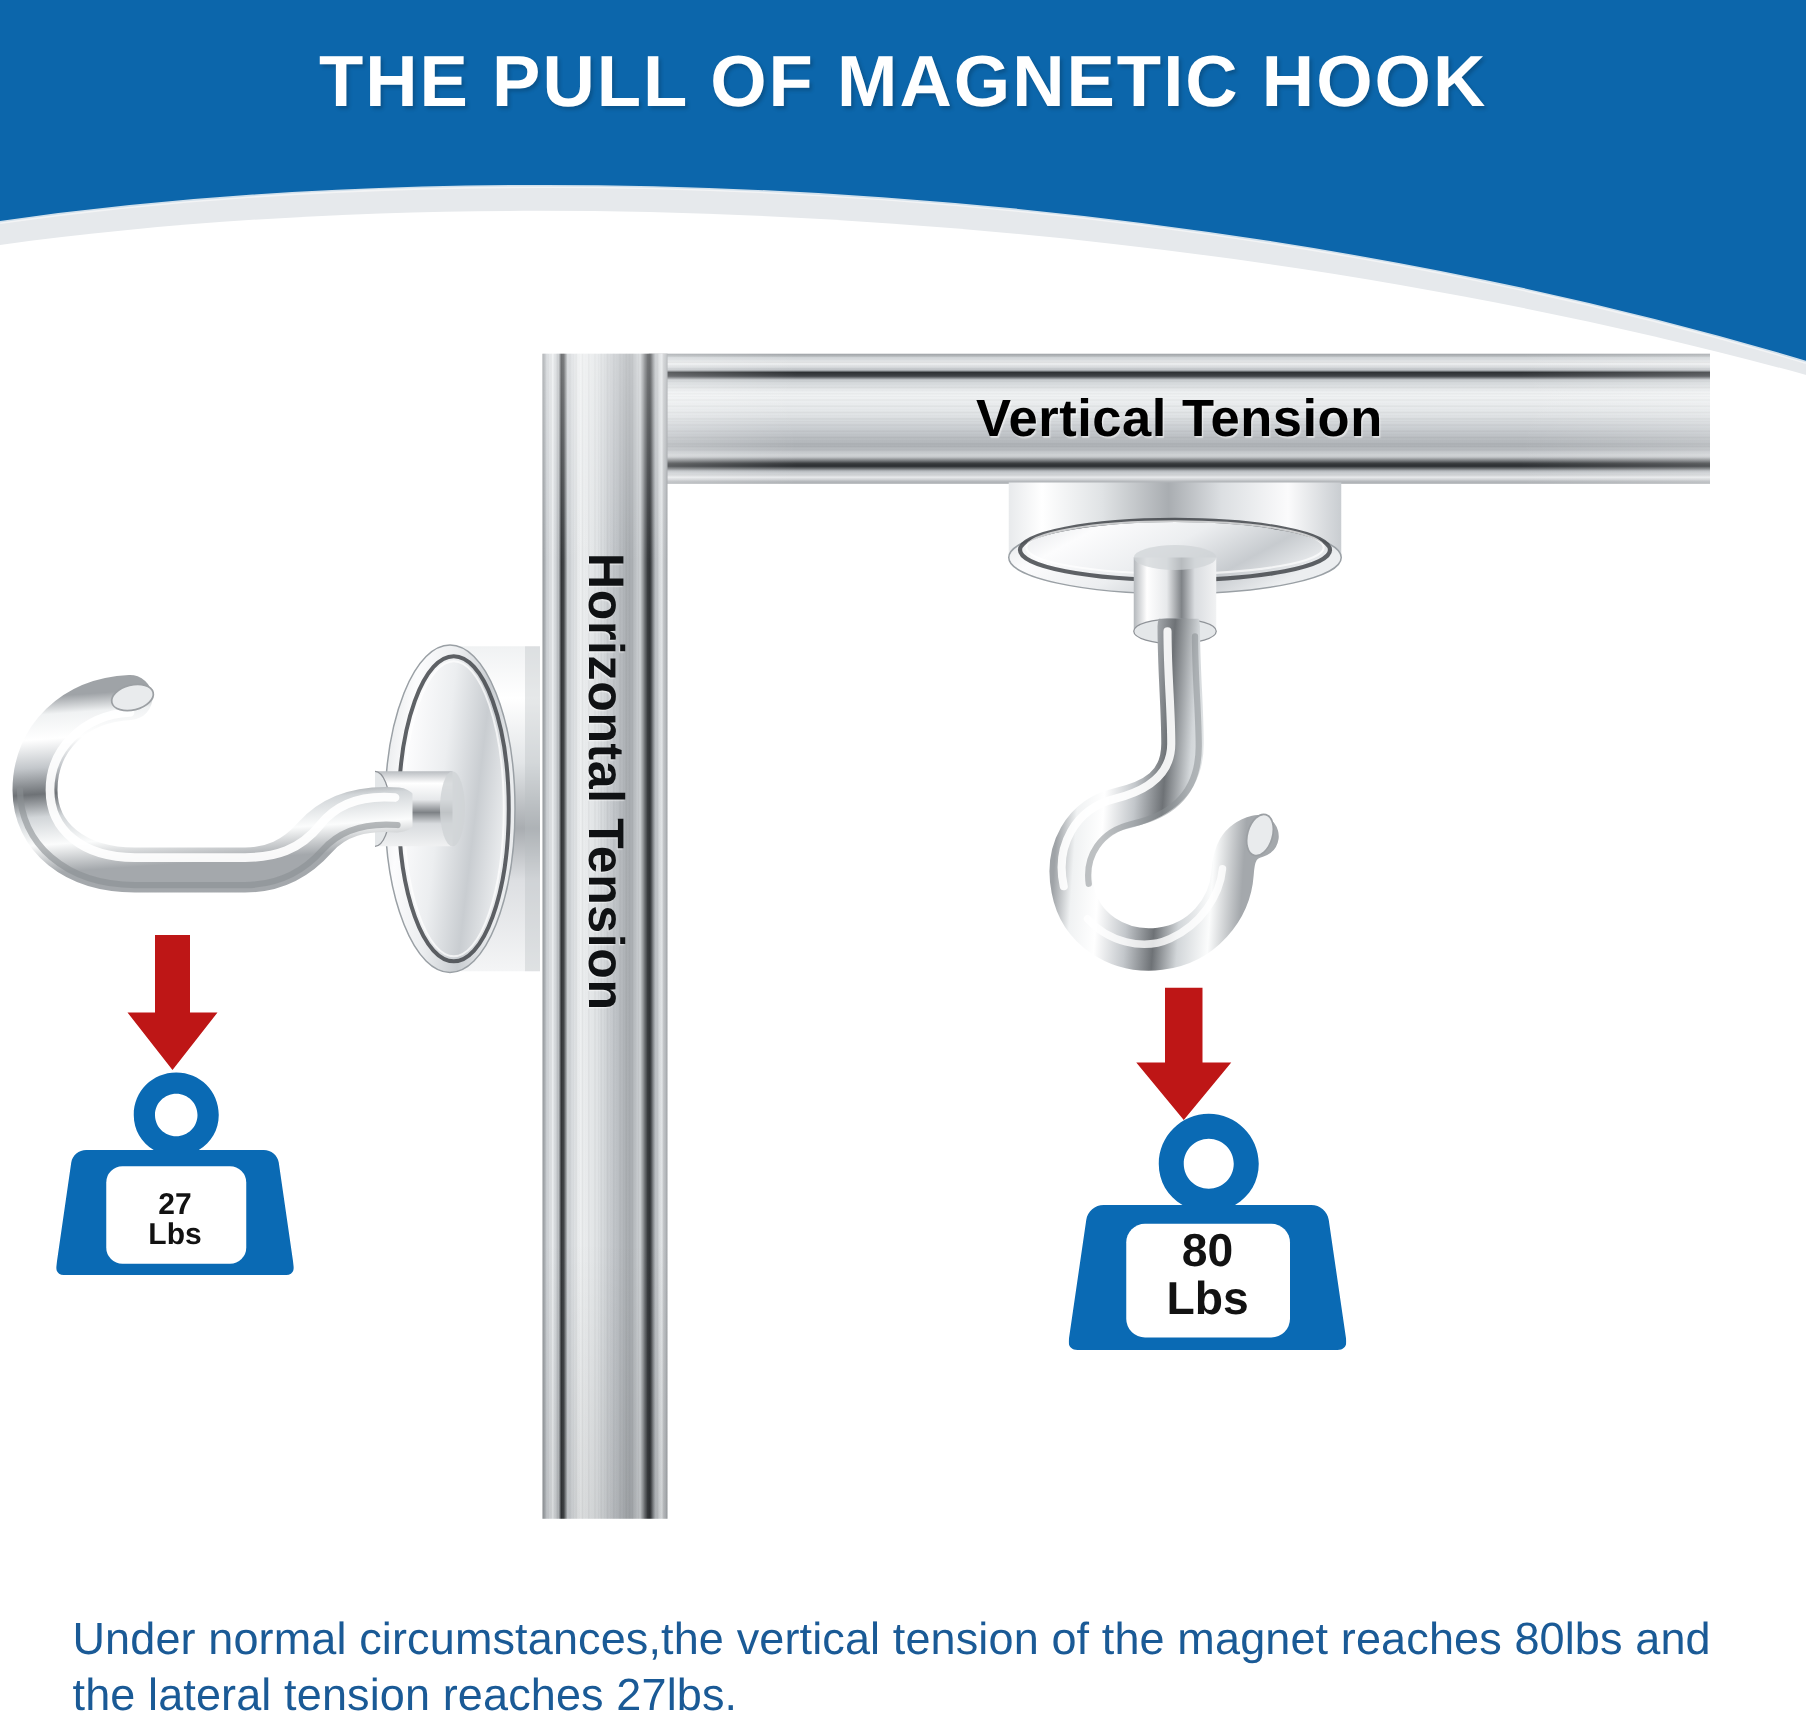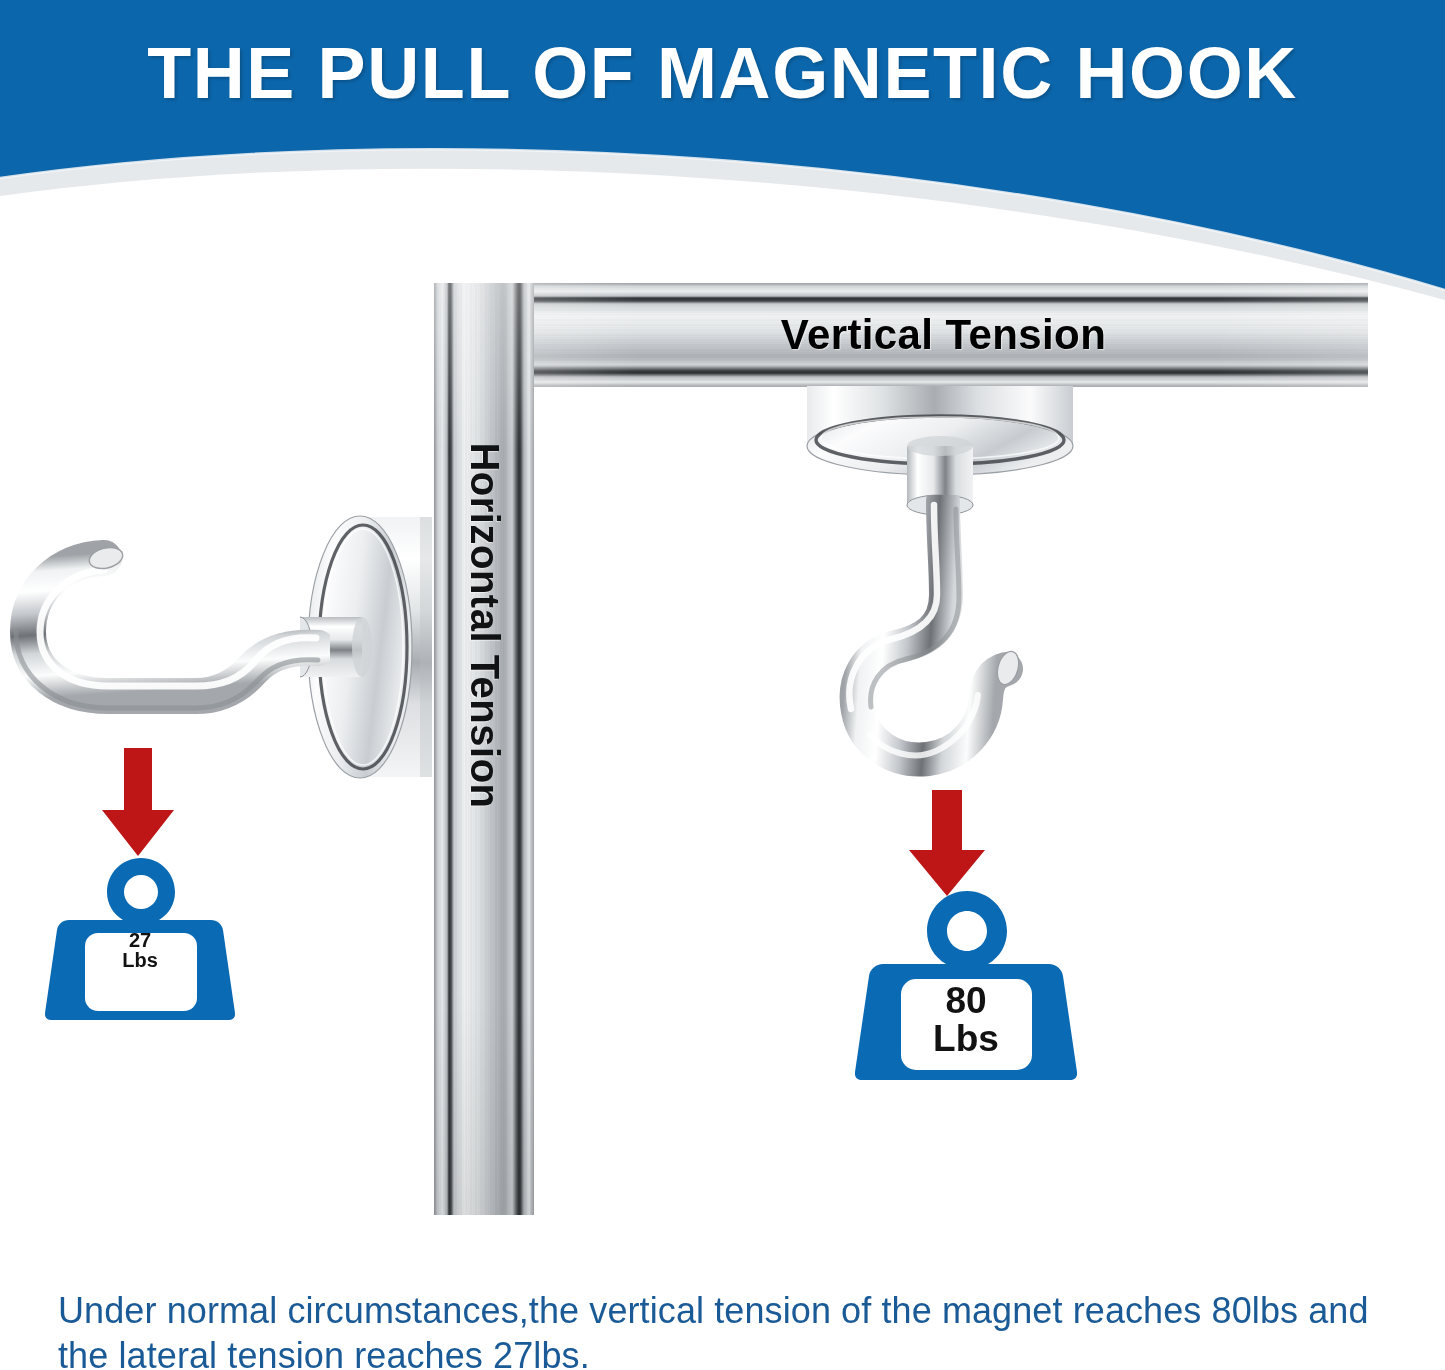--- a/index.html
+++ b/index.html
@@ -9,21 +9,21 @@
     -webkit-font-smoothing:antialiased;
   }
   .stage{position:absolute;left:0;top:0;width:1445px;height:1370px;background:#fff;}
 
   
   #header-banner{position:absolute;left:0;top:0;width:1445px;height:300px;overflow:hidden;}
   #header-banner svg{position:absolute;left:0;top:0;}
   #header-title{
     position:absolute;left:0;top:36px;width:1445px;
     text-align:center;color:#ffffff;
-    font-size:72px;font-weight:bold;letter-spacing:1.6px;
+    font-size:58px;font-weight:bold;letter-spacing:1.6px;
     line-height:1.05;
     text-shadow:2px 2px 3px rgba(0,0,0,.18);
     white-space:nowrap;
   }
 
   
   #vertical-beam{
     position:absolute;left:434px;top:283px;width:100px;height:932px;
     background:
       linear-gradient(90deg,
@@ -96,21 +96,21 @@
   }
 
   
   .weight{position:absolute;}
   .weight .wlabel{
     position:absolute;left:0;width:100%;text-align:center;
     color:#121212;font-weight:bold;line-height:1.02;
     pointer-events:none;
   }
   #weight-left{left:45px;top:855px;width:190px;height:165px;}
-  #weight-left .wlabel{top:75px;font-size:20px;}
+  #weight-left .wlabel{top:97px;font-size:24px;}
   #weight-right{left:855px;top:888px;width:222px;height:192px;}
   #weight-right .wlabel{top:94px;font-size:37px;}
   .wnum{display:block;}
   .wunit{display:block;}
 
   
   #caption{
     position:absolute;left:58px;top:1288px;width:1340px;
     color:#1a5a96;font-size:36px;line-height:1.26;
     letter-spacing:.1px;

